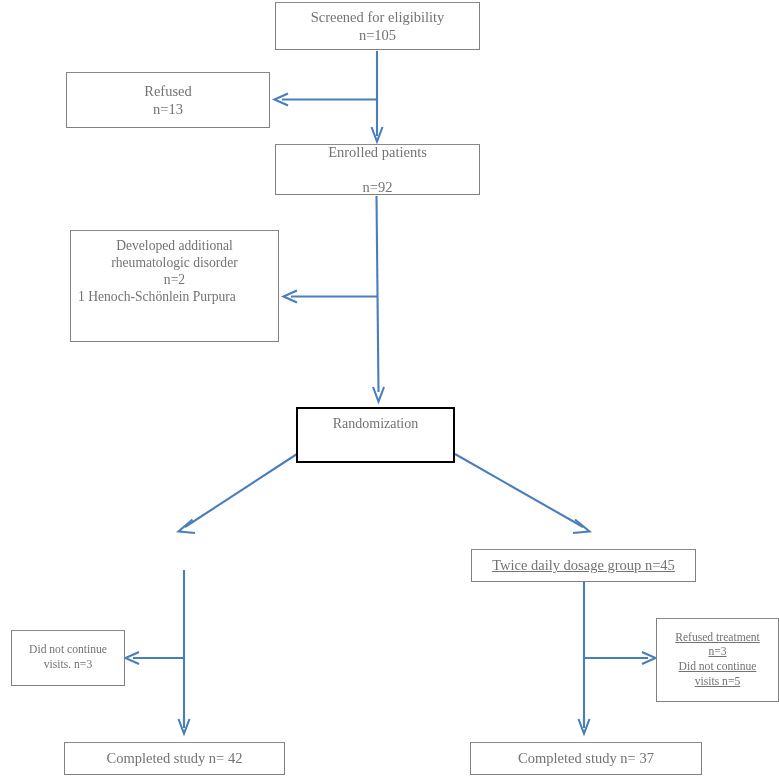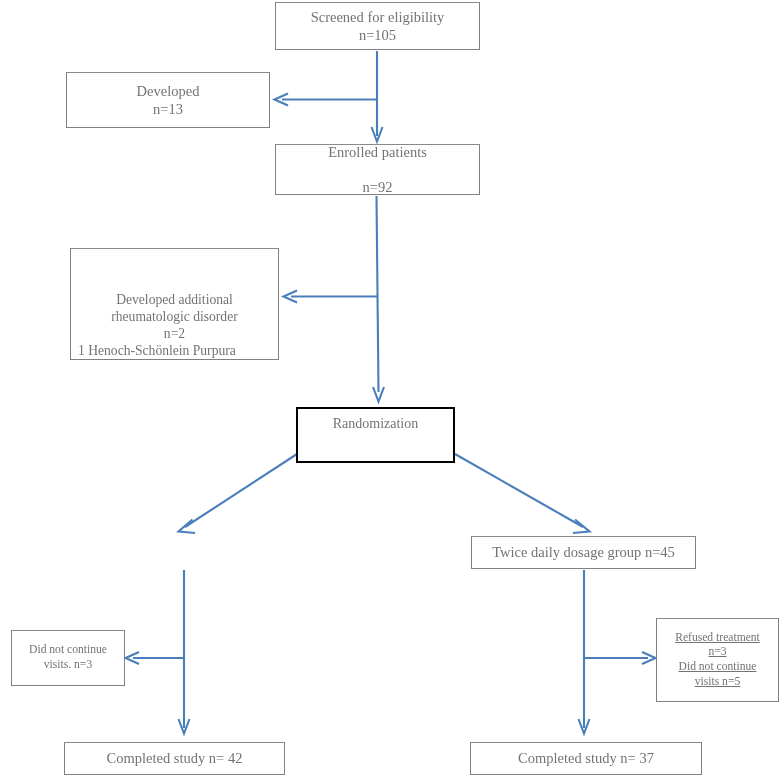--- a/index.html
+++ b/index.html
@@ -53,23 +53,23 @@
   .n-excluded {
     left: 66px; top: 72px; width: 204px; height: 56px;
     font-size: 14.5px;
   }
   .n-enrolled {
     left: 275px; top: 144px; width: 205px; height: 51px;
     font-size: 14.5px;
     gap: 16px;
   }
   .n-developed {
-    left: 70px; top: 248px; width: 209px; height: 112px;
+    left: 70px; top: 230px; width: 209px; height: 112px;
     font-size: 13.6px;
-    justify-content: flex-end;
+    justify-content: flex-start;
     padding-top: 6px;
   }
   .n-developed .ln-left {
     display: block;
     width: 100%;
     text-align: left;
     padding-left: 7px;
     box-sizing: border-box;
     white-space: pre;
   }
@@ -78,22 +78,23 @@
     border: 2px solid #000000;
     justify-content: flex-start;
     padding-top: 6px;
     font-size: 14px;
   }
   .n-once {
     left: 74px; top: 536px; width: 220px; height: 33px;
     font-size: 14.5px;
   }
   .n-twice {
-    left: 471px; top: 536px; width: 225px; height: 33px;
-    font-size: 14.5px;
+    left: 471px; top: 549px; width: 225px; height: 33px;
+    font-size: 14.5px;
+    text-decoration: underline;
   }
   .n-didnot {
     left: 11px; top: 630px; width: 114px; height: 56px;
     font-size: 11.6px;
   }
   .n-refused {
     left: 656px; top: 618px; width: 123px; height: 84px;
     font-size: 11.6px;
     text-decoration: underline;
   }
@@ -171,21 +172,21 @@
       <path d="M642,652 L655.5,658 L642,664" fill="none" stroke="#4A7EBB" stroke-width="2.1"></path>
     </g>
   </svg>
 
   <div class="node n-screened">
     <span class="ln">Screened for eligibility</span>
     <span class="ln">n=105</span>
   </div>
 
   <div class="node n-excluded">
-    <span class="ln">Developed</span>
+    <span class="ln">Refused</span>
     <span class="ln">n=13</span>
   </div>
 
   <div class="node n-enrolled">
     <span class="ln">Enrolled patients</span>
     <span class="ln">n=92</span>
   </div>
 
   <div class="node n-developed">
     <span class="ln">Developed additional</span>

